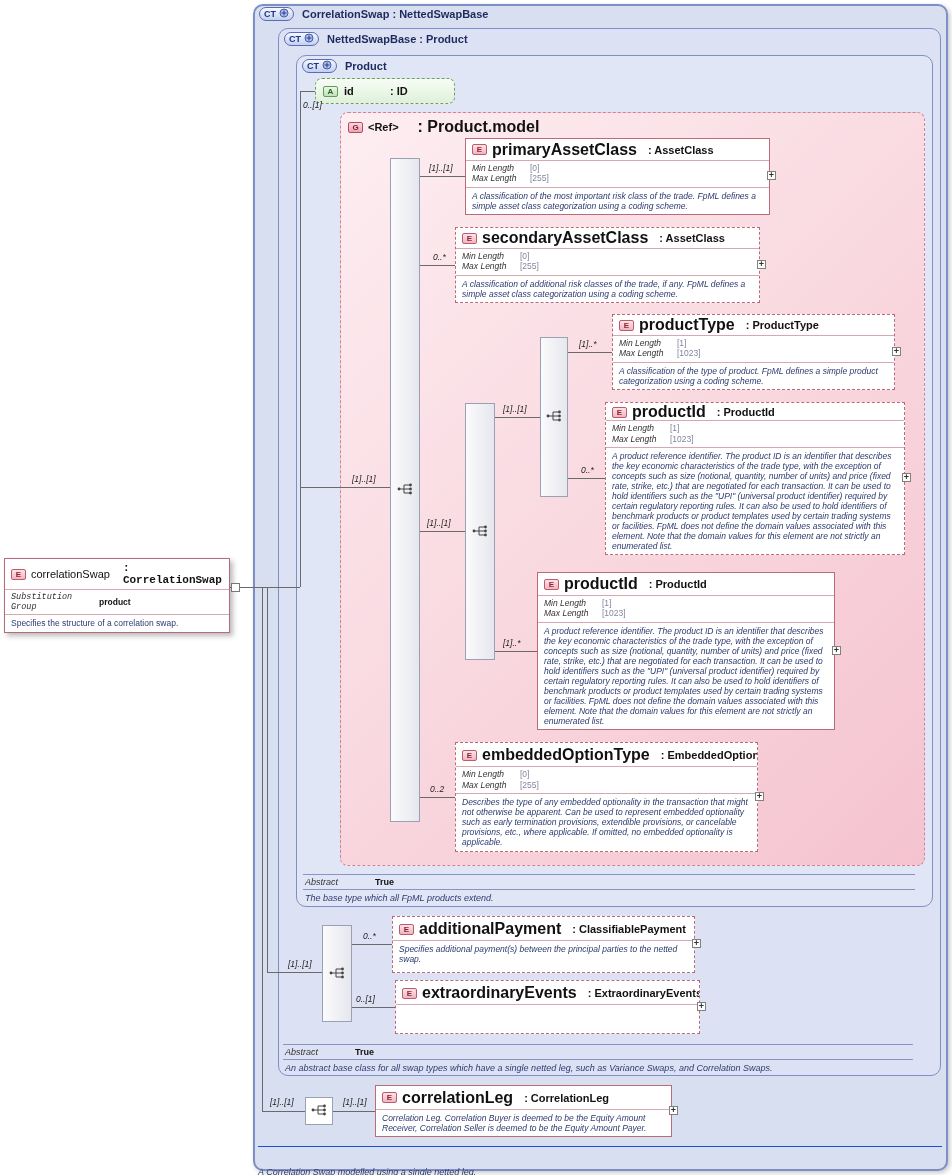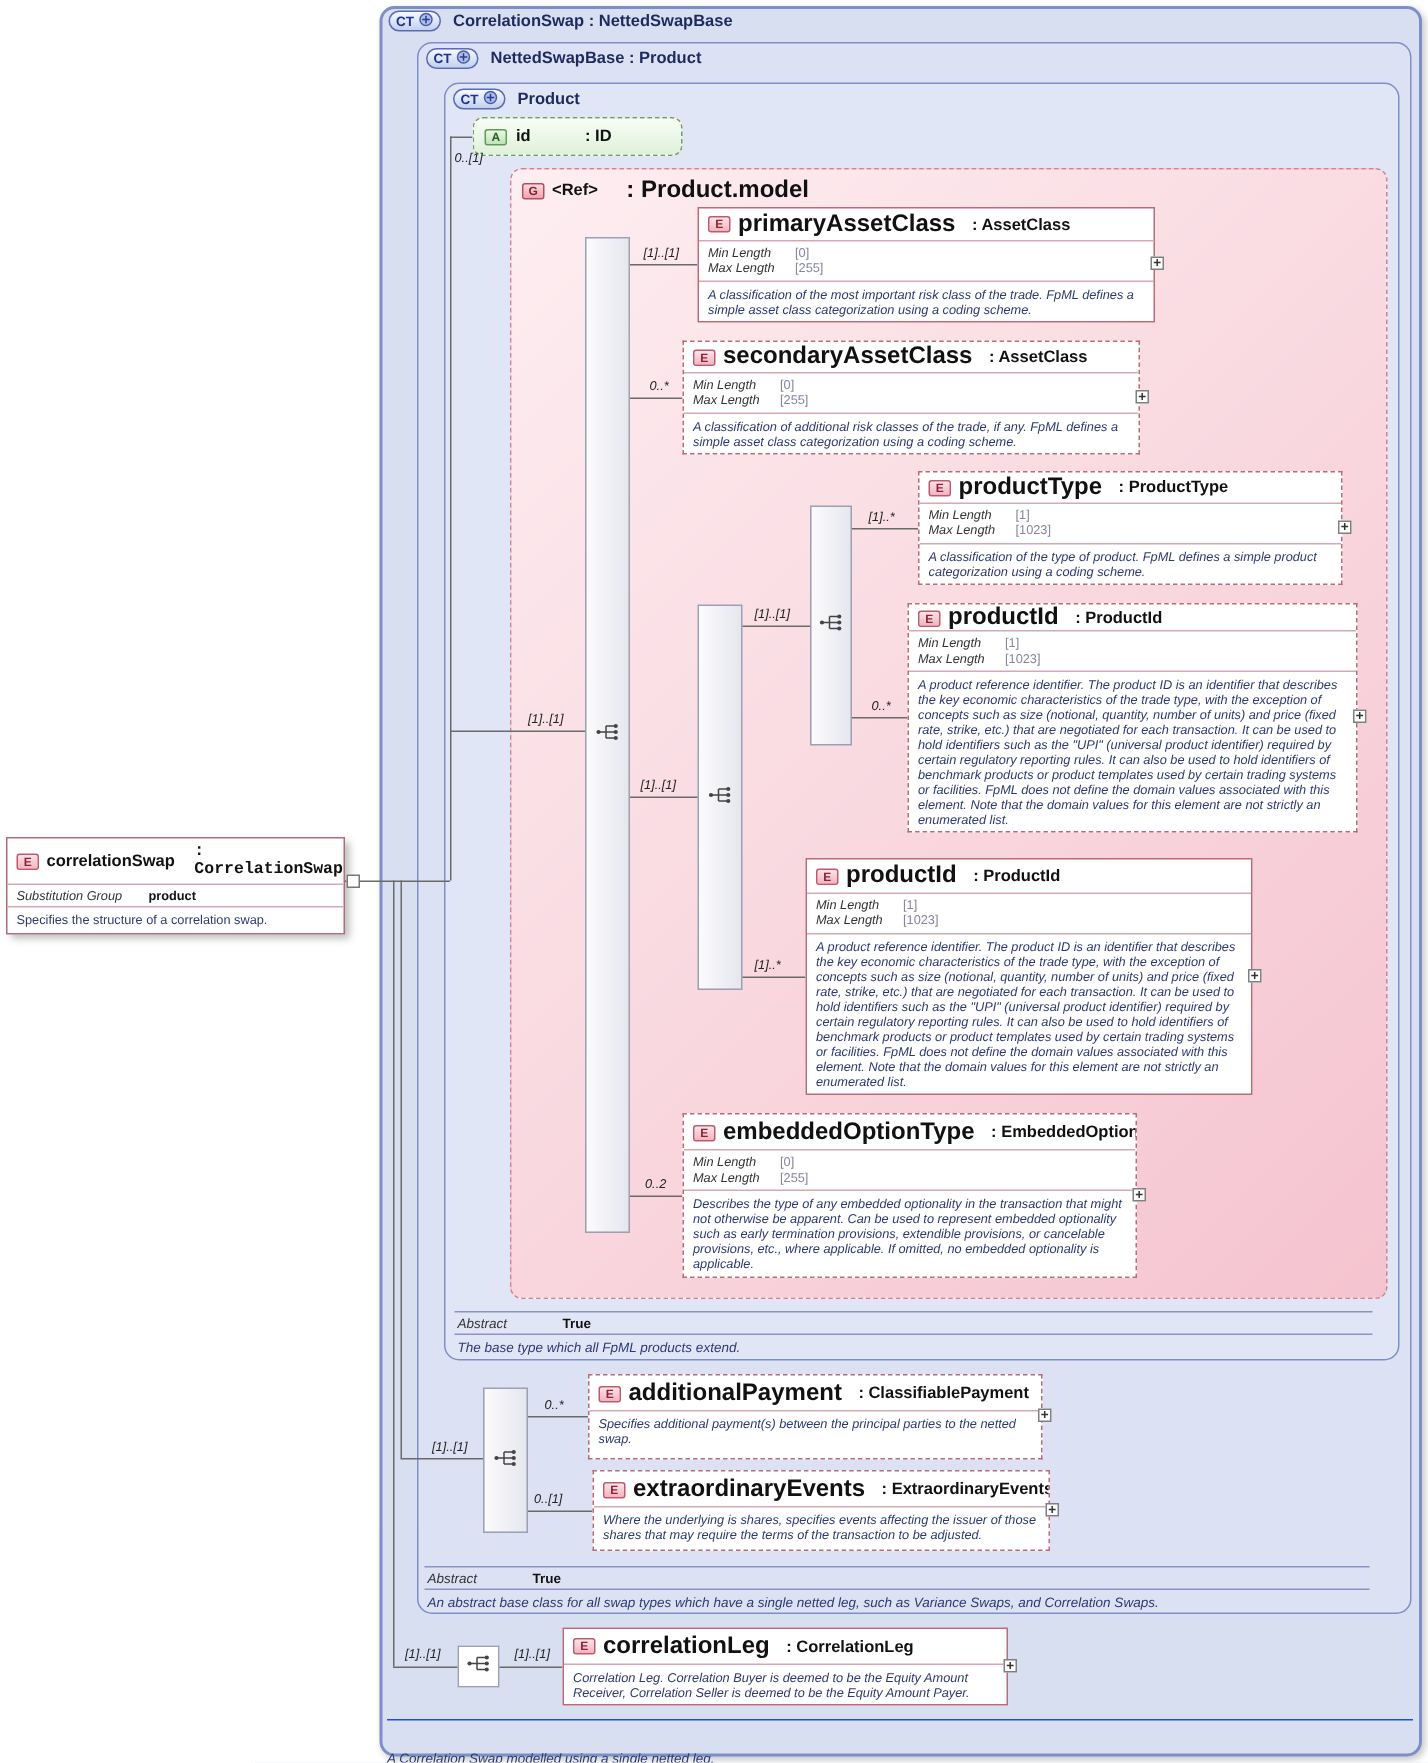--- a/index.html
+++ b/index.html
@@ -76,24 +76,24 @@
   .abstract-label { font-size: 9px; font-style: italic; color: #333; width: 70px; }
   .abstract-value { font-size: 9px; font-weight: bold; color: #111; }
   .section-footer { font-size: 9px; font-style: italic; color: #2c3a70; margin-top: 3px; padding-left: 2px; }
   .outer-footer { position: absolute; border-top: 1px solid #1d4ed8; padding-top: 20px;
                   font-size: 9px; font-style: italic; color: #2c3a70; }
 
   
   .root-elem { position: absolute; background: #fff; border: 1px solid #b66a7a;
                box-shadow: 3px 3px 5px rgba(60,60,60,.35); }
   .root-header { display: flex; align-items: center; gap: 5px; padding: 3px 6px; border-bottom: 1px solid #d6a9b2; }
-  .root-name { font-size: 11px; font-weight: bold; color: #111; }
+  .root-name { font-size: 11px; font-weight: normal; color: #111; }
   .root-type { font-size: 11px; font-weight: bold; color: #111; margin-left: 8px; font-family: Liberation Mono, monospace; }
   .root-row { display: flex; align-items: center; padding: 2px 6px; border-bottom: 1px solid #d6a9b2; font-size: 8.5px; }
-  .root-row-label { font-style: italic; color: #333; width: 88px; flex: none; }
+  .root-row-label { font-style: italic; color: #333; width: 88px; flex: none; font-family: Liberation Mono, monospace; }
   .root-row-value { font-weight: bold; color: #111; }
   .root-desc { padding: 3px 6px 4px 6px; font-size: 8.5px; color: #2c3a70; }
 </style>
 </head>
 <body>
 
 <div id="canvas">
 
   <div id="outer-box" class="ct-box" style="left:253px;top:4px;width:695px;height:1167px;"></div>
   <div id="netted-box" class="ct-box" style="left:278px;top:28px;width:663px;height:1048px;"></div>
@@ -332,21 +332,20 @@
     </div>
     <div class="elem-desc">Specifies additional payment(s) between the principal parties to the netted swap.</div>
   </div>
 
   <div class="elem-box dashed" style="left:395px;top:980px;width:305px;height:54px;">
     <div class="elem-header">
       <span class="badge badge-e">E</span>
       <span class="elem-name">extraordinaryEvents</span>
       <span class="elem-type">: ExtraordinaryEvents</span>
     </div>
-    <div class="elem-desc">Where the underlying is shares, specifies events affecting the issuer of those shares that may require the terms of the transaction to be adjusted.</div>
   </div>
 
   <div class="elem-box" style="left:375px;top:1085px;width:297px;height:52px;">
     <div class="elem-header">
       <span class="badge badge-e">E</span>
       <span class="elem-name">correlationLeg</span>
       <span class="elem-type">: CorrelationLeg</span>
     </div>
     <div class="elem-desc">Correlation Leg. Correlation Buyer is deemed to be the Equity Amount Receiver, Correlation Seller is deemed to be the Equity Amount Payer.</div>
   </div>

